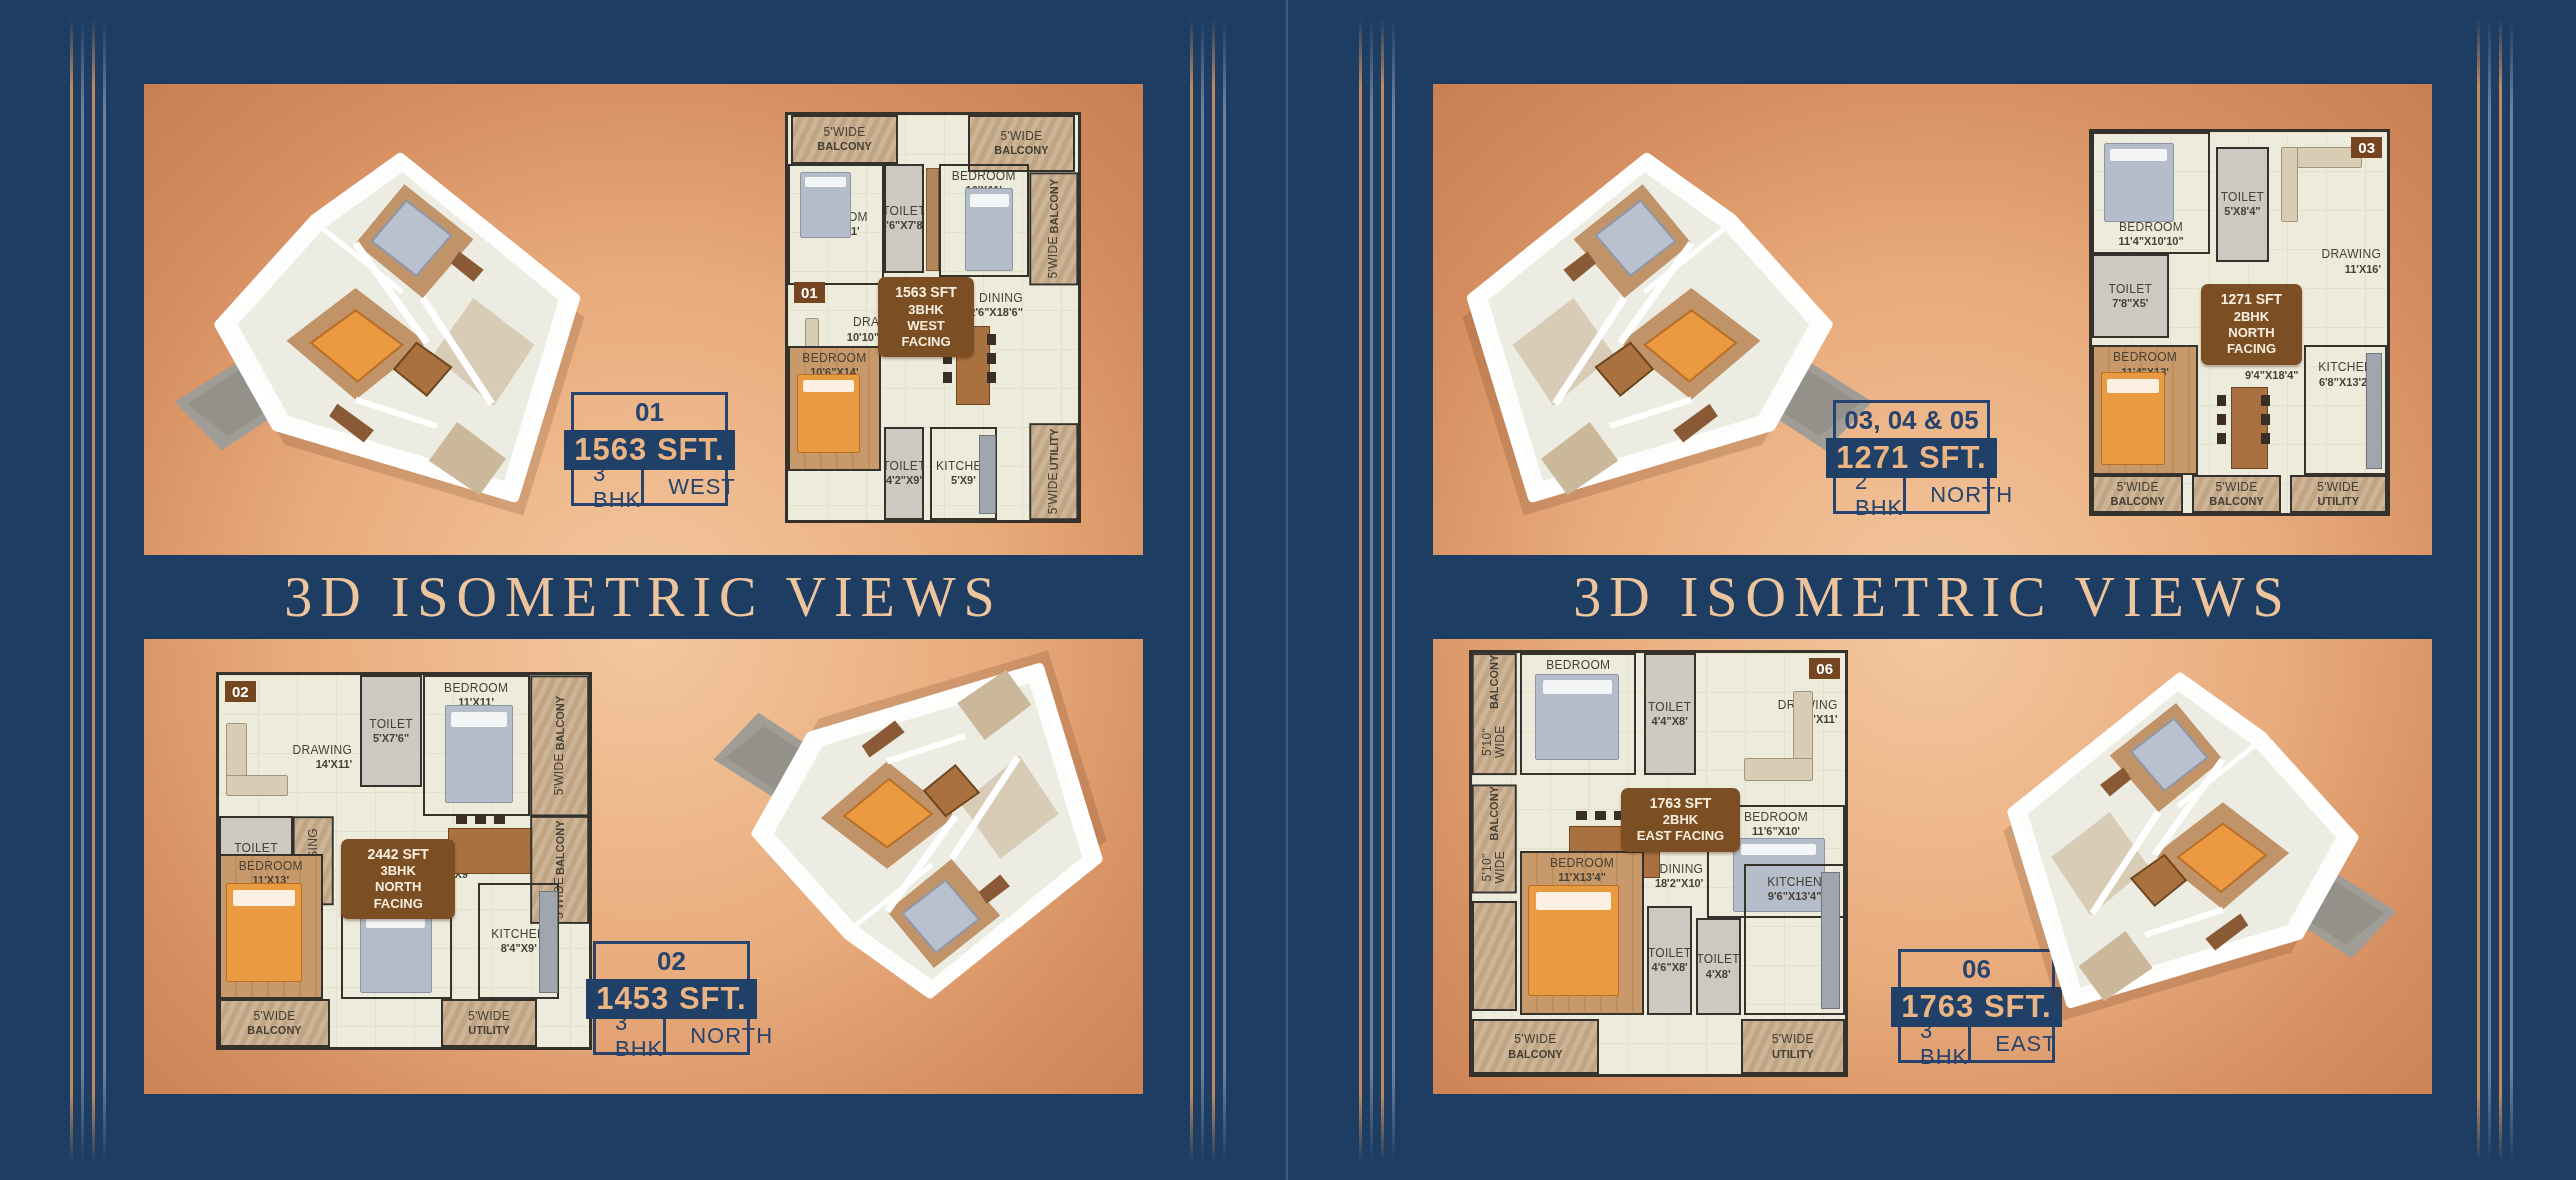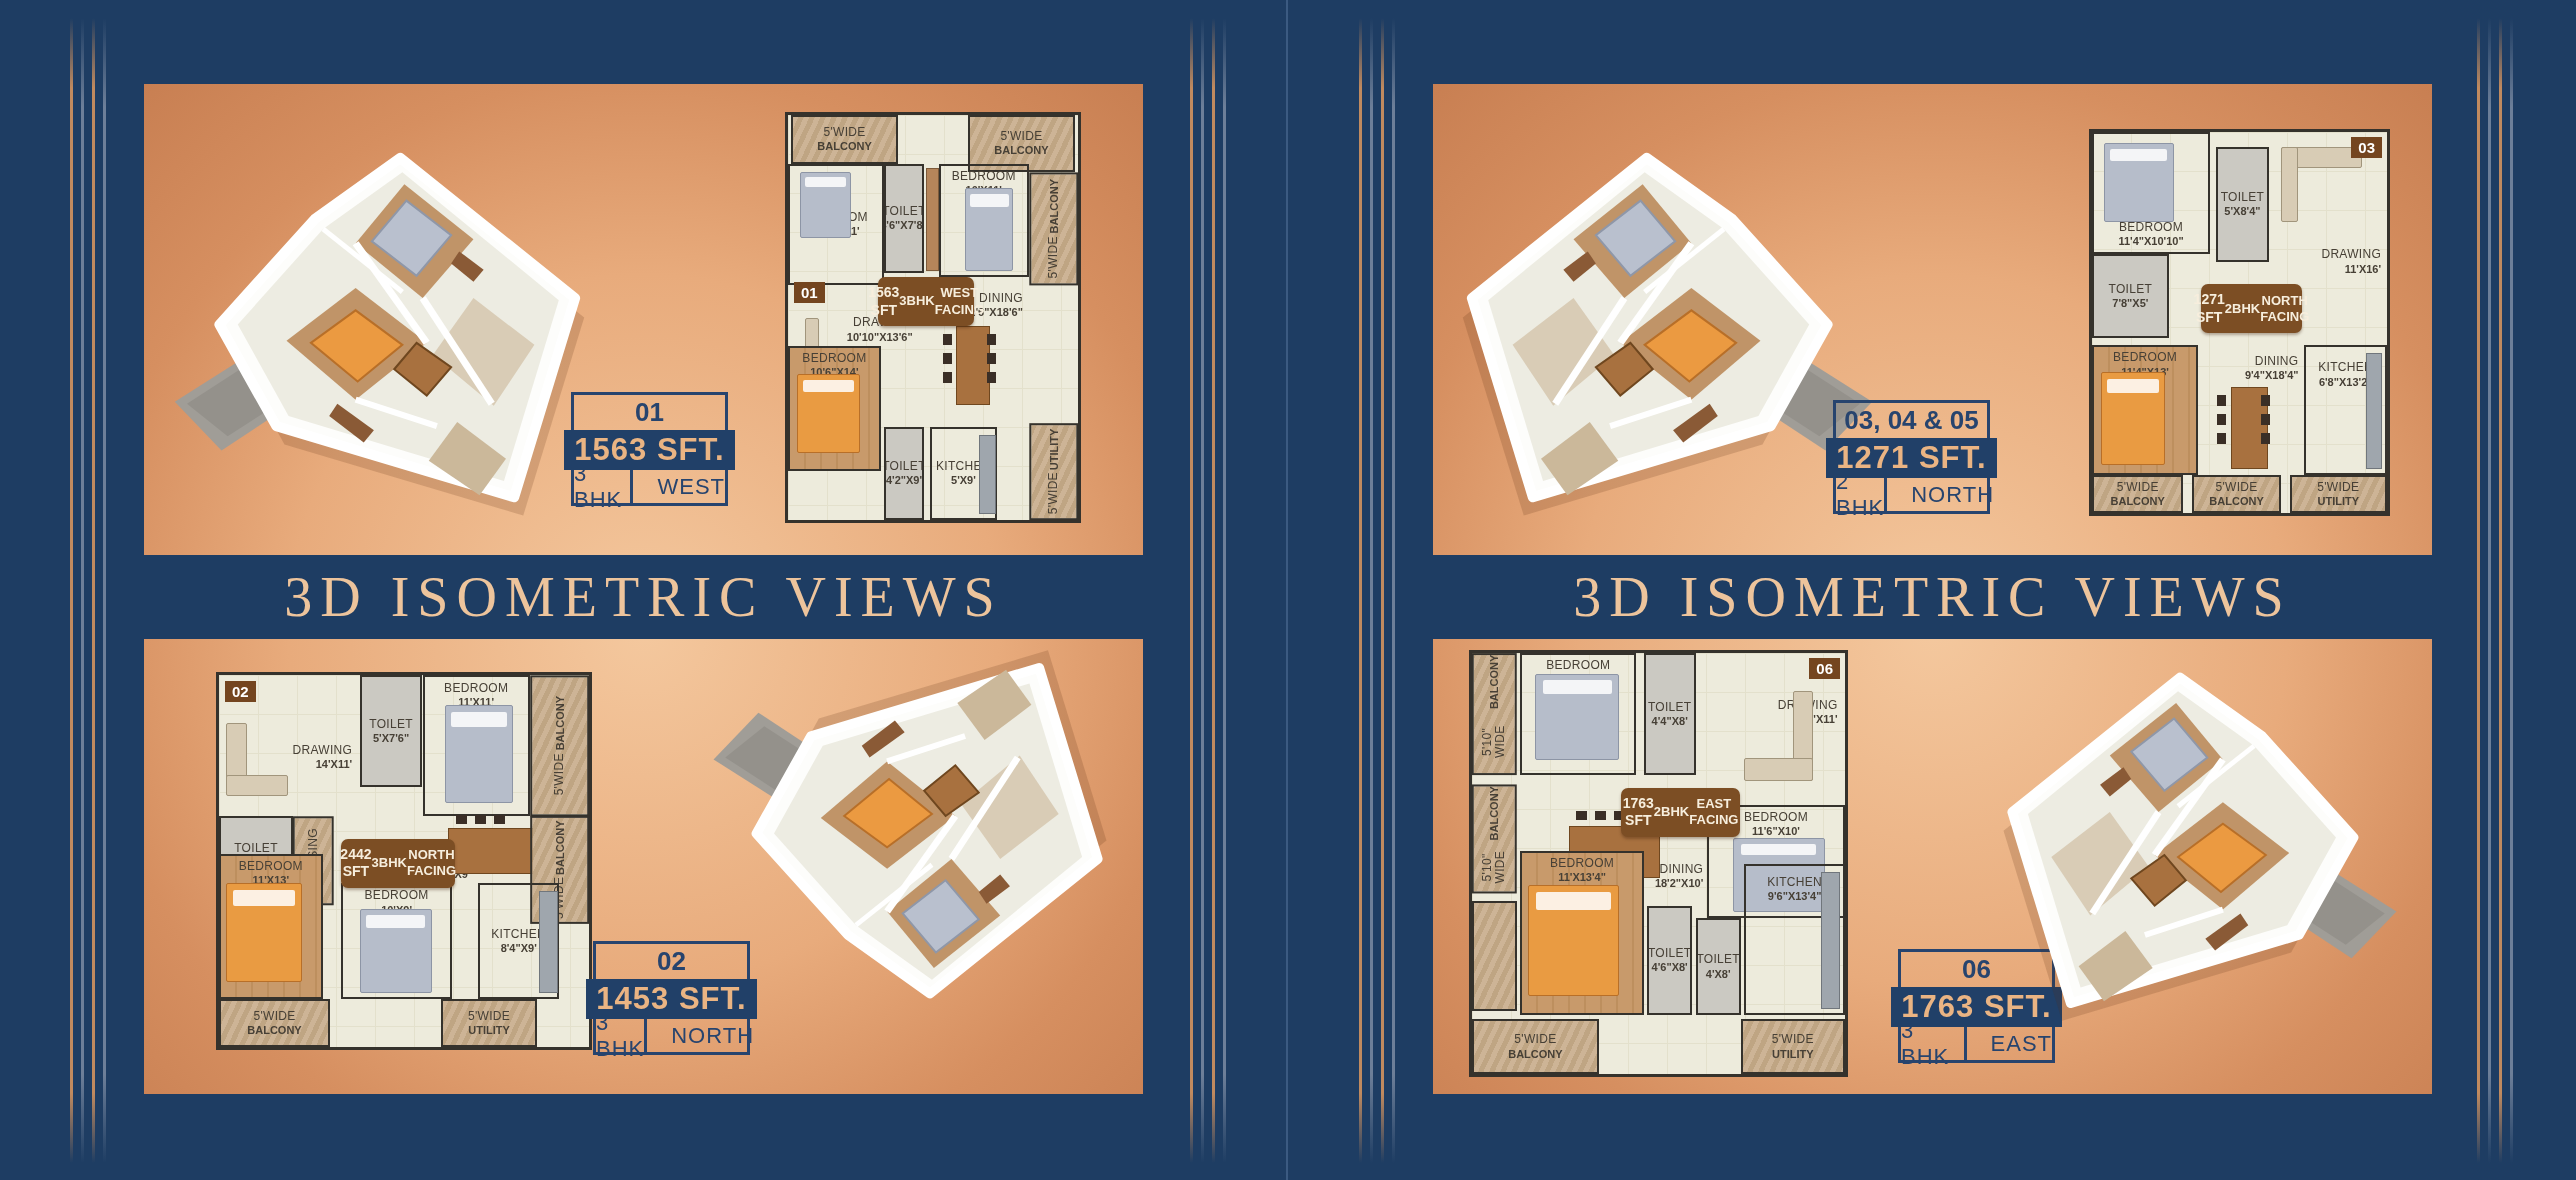--- a/index.html
+++ b/index.html
@@ -22,38 +22,38 @@
         display:flex;align-items:center;justify-content:center;}
   .band .t{font-family:"Liberation Serif",serif;font-size:56px;letter-spacing:8px;color:#edc49c;white-space:nowrap;}
 
   
   .ublock{position:absolute;width:157px;}
   .u-num{border:3px solid #27446e;border-bottom:none;height:35px;display:flex;align-items:center;justify-content:center;
          font-weight:bold;font-size:26px;color:#27446e;white-space:nowrap;}
   .u-area{position:relative;background:#214068;height:40px;margin:0 -7px;display:flex;align-items:center;justify-content:center;
           font-weight:bold;font-size:31px;color:#eab483;letter-spacing:1px;}
   .u-row{display:flex;border:3px solid #27446e;border-top:none;height:33px;}
-  .u-bhk{flex:1.12;display:flex;align-items:center;justify-content:center;font-size:22px;color:#27446e;border-right:3px solid #27446e;letter-spacing:1px;}
+  .u-bhk{flex:1.12;display:flex;align-items:center;justify-content:center;font-size:22px;color:#27446e;border-right:3px solid #27446e;letter-spacing:1px;padding-left:19px;}
   .u-face{flex:1;display:flex;align-items:center;justify-content:center;font-size:22px;color:#27446e;letter-spacing:1px;padding-left:24px;}
 
   
   .plan{position:absolute;border:3px solid #35322c;
         background:linear-gradient(#e3e0cc 1px,transparent 1px) 0 0/39px 39px,
                    linear-gradient(90deg,#e3e0cc 1px,transparent 1px) 0 0/39px 39px,#edebdc;}
   .zone{position:absolute;box-sizing:border-box;border:2px solid #35322c;display:flex;flex-direction:column;
         align-items:center;justify-content:center;gap:1px;text-align:center;overflow:hidden;}
   .zone.open{border:none;background:none;align-items:flex-end;}
   .rl{font-weight:normal;font-size:12px;color:#474036;letter-spacing:0.3px;line-height:1.1;}
   .rd{font-weight:bold;font-size:11px;color:#474036;line-height:1.1;}
   .balc{background:repeating-linear-gradient(115deg,#cdb496 0 5px,#bfa583 5px 10px);}
   .toi{background:#cbc9c2;}
   .woodfl{background:repeating-linear-gradient(90deg,#c89a6b 0 14px,#bd8f5e 14px 16px);}
   .vert{writing-mode:vertical-rl;transform:rotate(180deg);flex-direction:row;gap:2px;}
   .chip{position:absolute;background:#74451f;color:#ffffff;font-weight:bold;font-size:15px;padding:2px 7px;z-index:4;}
-  .badge{position:absolute;background:#7c4e24;border-radius:7px;color:#f7eedd;display:flex;flex-direction:row;
+  .badge{position:absolute;background:#7c4e24;border-radius:7px;color:#f7eedd;display:flex;flex-direction:column;
          align-items:center;justify-content:center;text-align:center;padding:7px 9px;z-index:4;box-shadow:0 2px 3px rgba(60,30,10,.35);}
   .badge .b1{font-weight:bold;font-size:14px;line-height:1.25;}
   .badge .b2{font-weight:bold;font-size:13px;line-height:1.25;}
   .badge .b3{font-weight:bold;font-size:13px;line-height:1.25;}
 
   
   .fx{position:absolute;}
   .bed-g{background:#b6bdca;border:1px solid #8d95a5;border-radius:2px;}
   .bed-o{background:#e99b42;border:1px solid #b86f28;border-radius:2px;}
   .bed-g::before,.bed-o::before{content:"";position:absolute;left:8%;top:6%;width:84%;height:16%;background:rgba(255,255,255,.85);border-radius:2px;}

